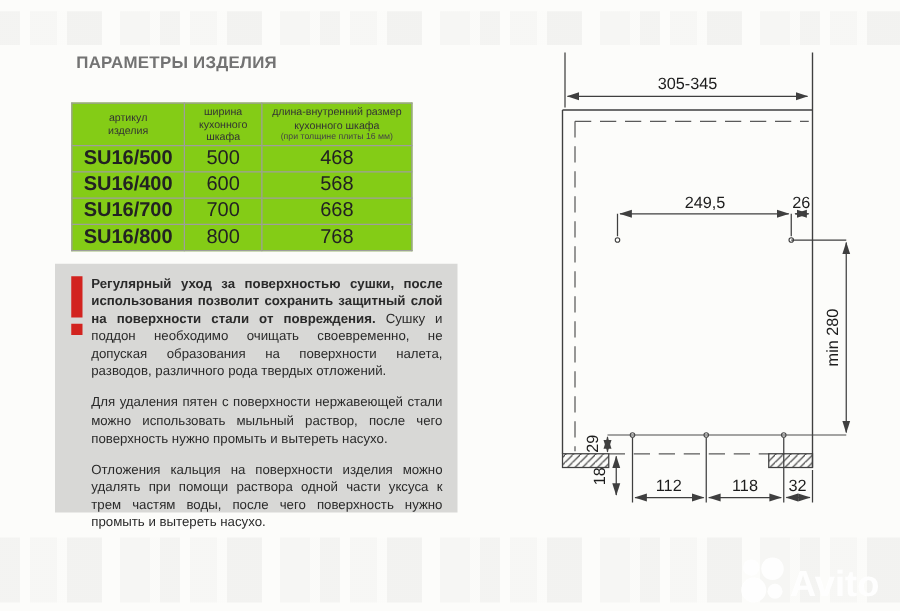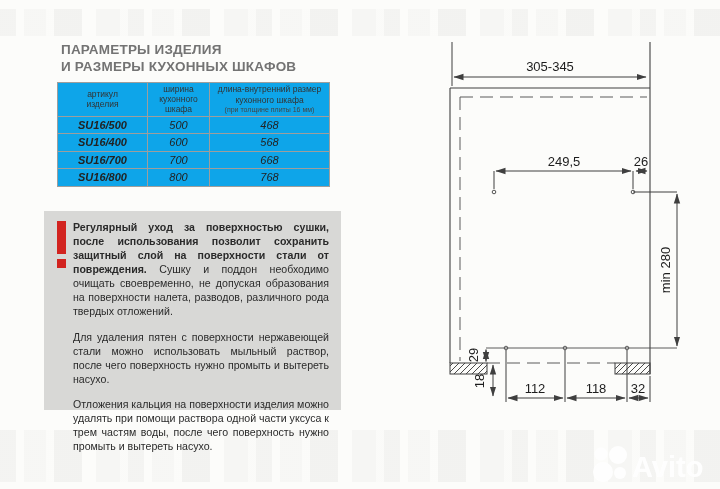--- a/index.html
+++ b/index.html
@@ -25,38 +25,38 @@
   .title{
     position:absolute;left:48px;top:42px;width:360px;
     font-size:13.5px;font-weight:bold;line-height:1.25;color:#737373;
     letter-spacing:.2px;
     margin-left:13px;
   }
 
   table.specs{
     position:absolute;left:57px;top:82px;
     border-collapse:collapse;table-layout:fixed;
-    background:#0ea5e9;
+    background:#84cc16;
   }
   table.specs td,table.specs th{
     border:1px solid #9e9e9c;
     text-align:center;vertical-align:middle;
     padding:1px 2px;
   }
   table.specs th{
     font-weight:normal;font-size:8.5px;line-height:1.2;color:#333;
     white-space:pre-line;height:28px;
   }
   table.specs th .note{display:block;font-size:7px;color:#444;margin-top:1px;}
-  table.specs td{font-size:11px;height:14.5px;color:#222;font-style:italic;}
+  table.specs td{font-size:16px;height:14.5px;color:#222;}
   td.art{font-weight:bold;font-size:11px;}
   .c1{width:85px}.c2{width:57px}.c3{width:115px}
 
   .carebox{
-    position:absolute;left:44px;top:211px;width:297px;height:199px;
+    position:absolute;left:44px;top:211px;width:322px;height:199px;
     background:#d8d8d6;box-sizing:border-box;
     padding:9px 12px 8px 29px;
   }
   .carebox p{
     margin:0 0 11px 0;font-size:10.6px;line-height:1.33;
     text-align:justify;color:#2a2a2a;
   }
   .carebox p:last-child{margin-bottom:12px;}
   .carebox .lead{font-weight:bold;}
   .bang{position:absolute;left:13px;top:10px;width:9px;}
@@ -72,21 +72,20 @@
   .watermark{position:absolute;right:5px;bottom:6px;opacity:.95;}
 </style>
 </head>
 <body>
 
 <div class="stripe top"></div>
 <div class="stripe bottom"></div>
 
 <div class="title">
   <div>ПАРАМЕТРЫ ИЗДЕЛИЯ</div>
-  <div>И РАЗМЕРЫ КУХОННЫХ ШКАФОВ</div>
 </div>
 
 <table class="specs">
   <tbody>
       <tr>
     <th class="c1">артикул
 изделия</th>
     <th class="c2">ширина
 кухонного
 шкафа</th>

